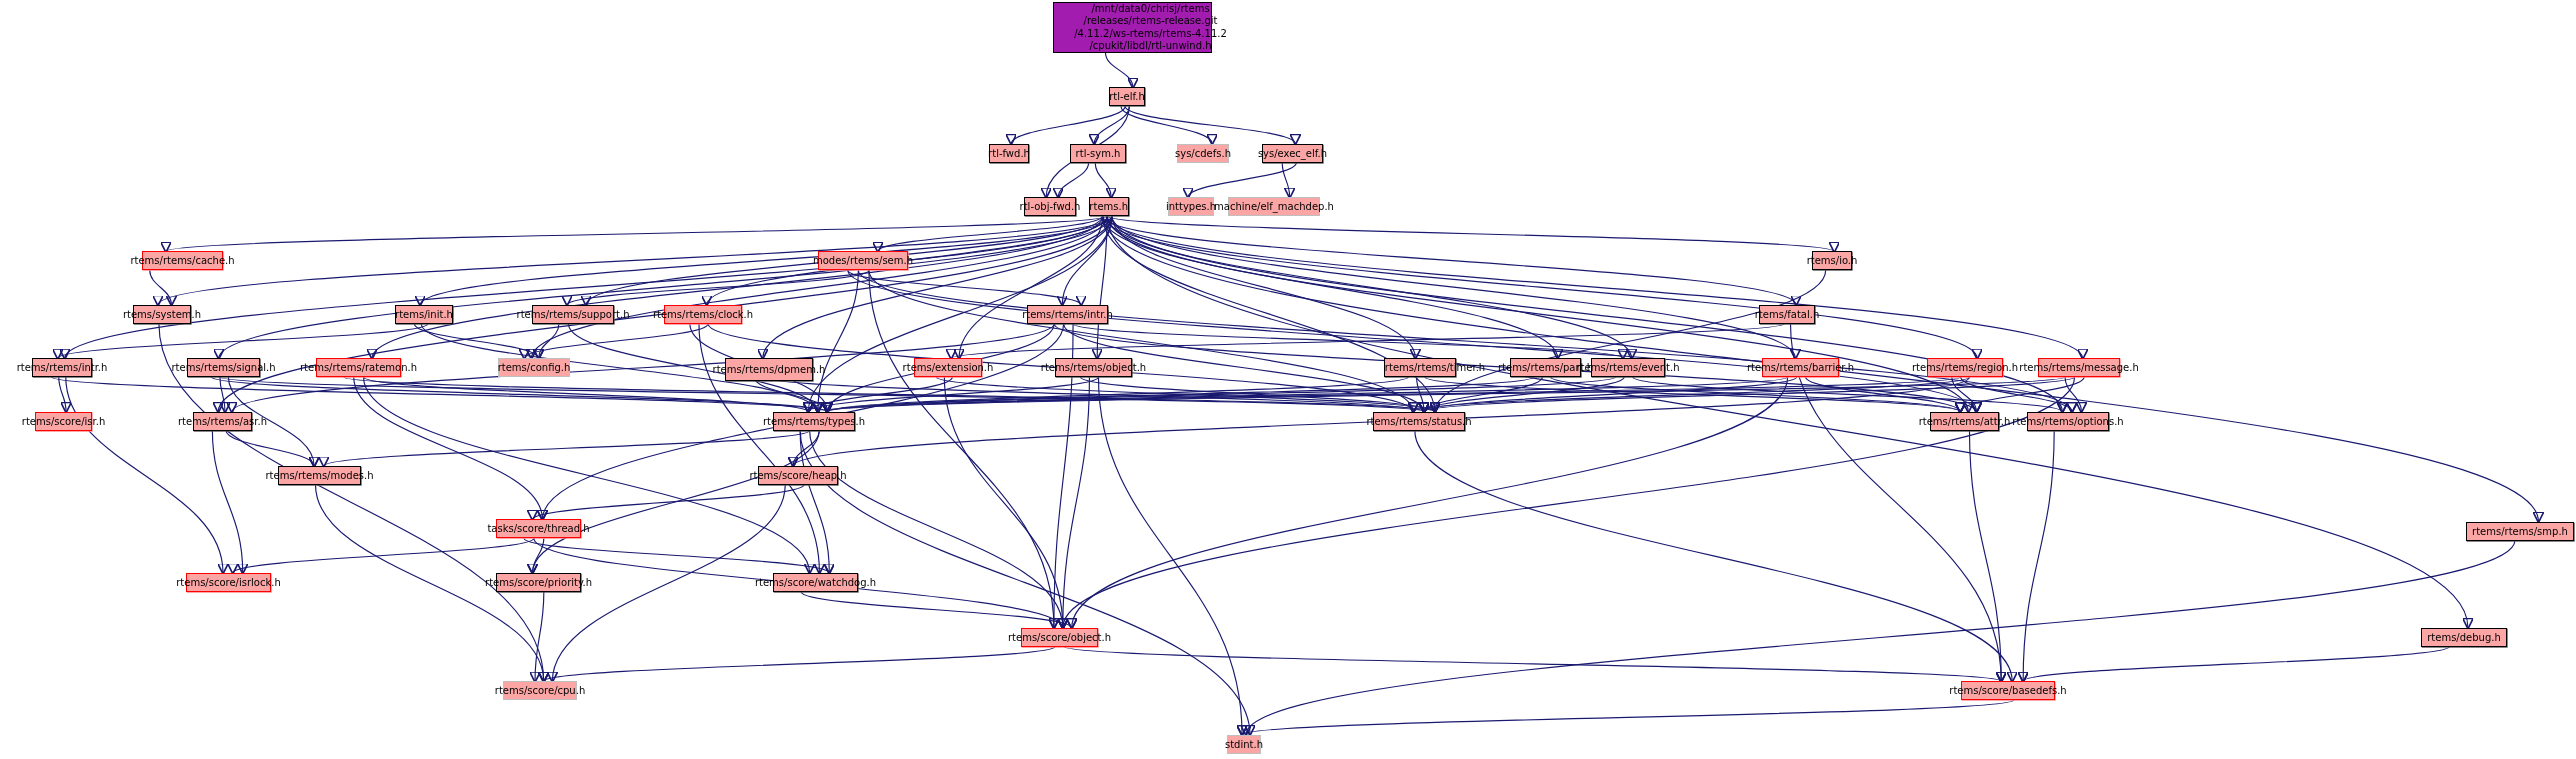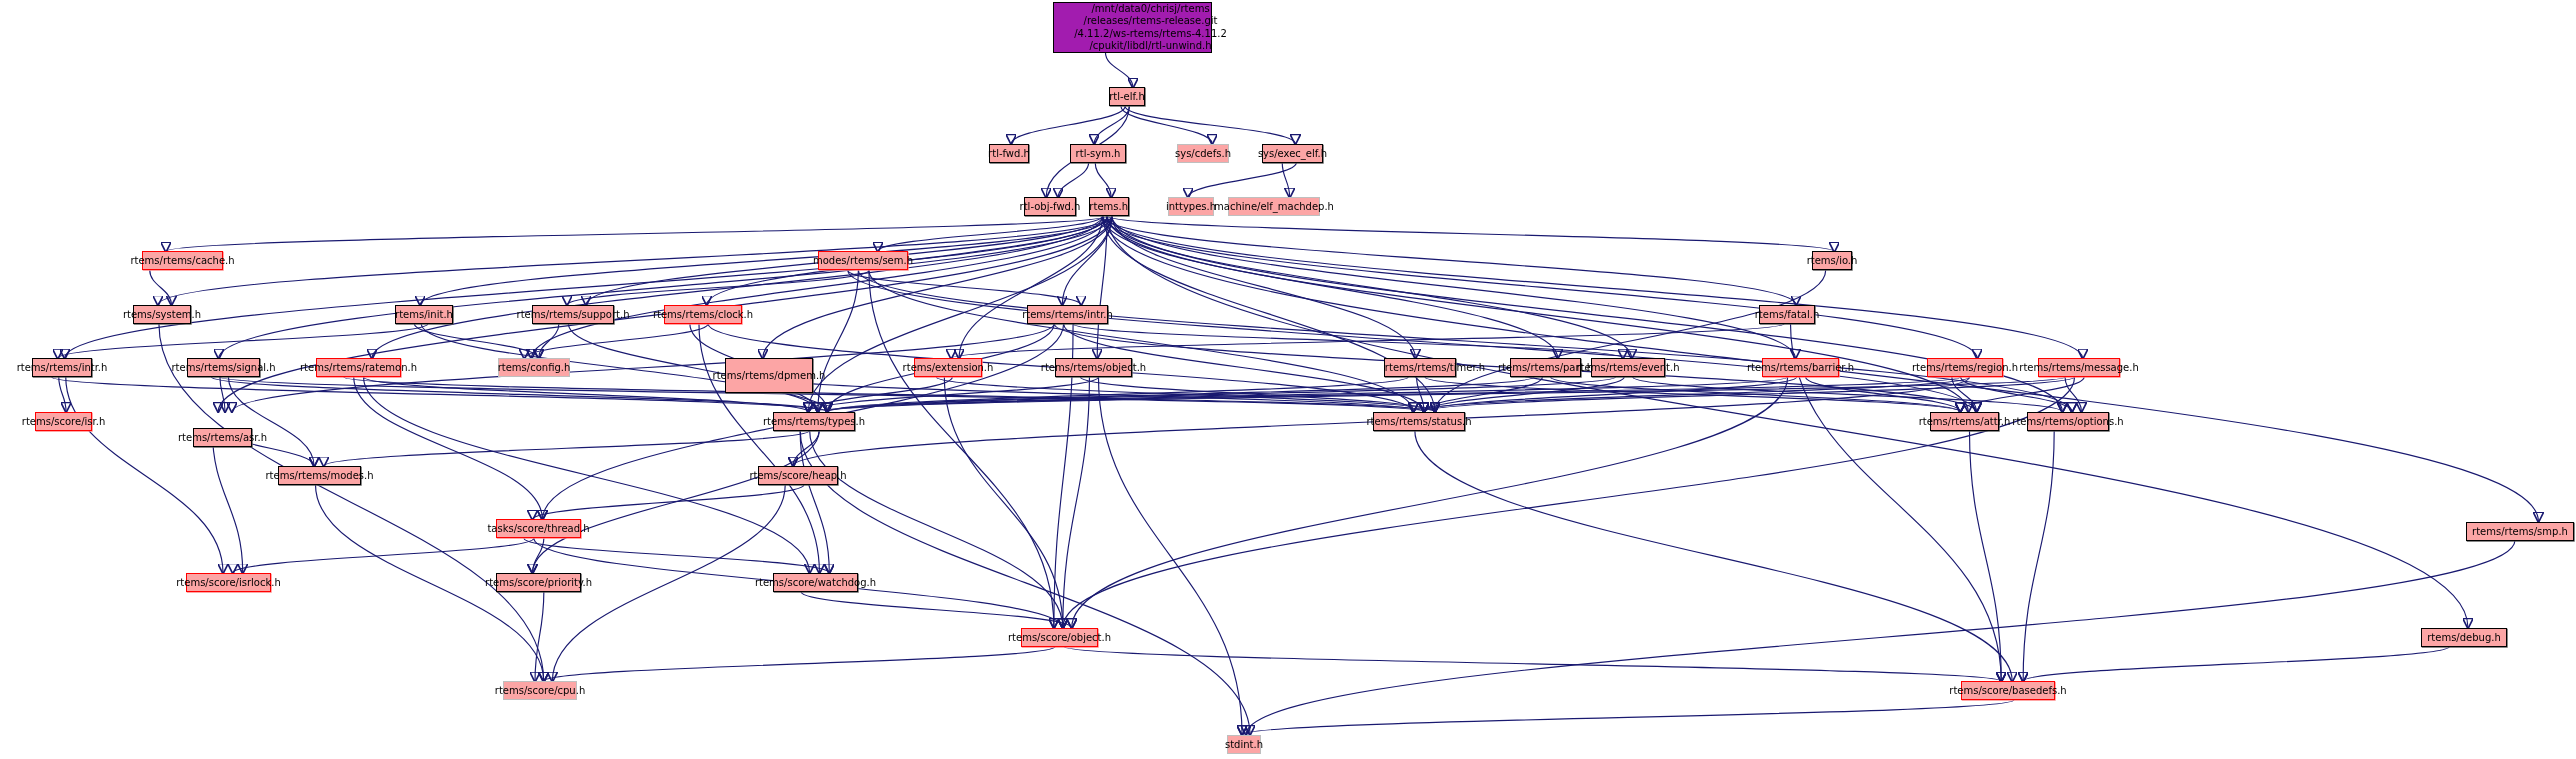--- a/index.html
+++ b/index.html
@@ -222,21 +222,21 @@
       </div>
       <div class="node" id="n-signal" style="left: 187px; top: 358px; width: 73px; height: 19px;">
         <span>rtems/rtems/signal.h</span>
       </div>
       <div class="node red" id="n-ratemon" style="left: 316px; top: 358px; width: 85px; height: 19px;">
         <span>rtems/rtems/ratemon.h</span>
       </div>
       <div class="node grey" id="n-config" style="left: 498px; top: 358px; width: 72px; height: 19px;">
         <span>rtems/config.h</span>
       </div>
-      <div class="node" id="n-dpmem" style="left: 725px; top: 358px; width: 88px; height: 35px;">
+      <div class="node" id="n-dpmem" style="left: 725px; top: 358px; width: 88px; height: 23px;">
         <span>rtems/rtems/dpmem.h</span>
       </div>
       <div class="node red" id="n-extension" style="left: 914px; top: 358px; width: 68px; height: 19px;">
         <span>rtems/extension.h</span>
       </div>
       <div class="node" id="n-object" style="left: 1055px; top: 358px; width: 77px; height: 19px;">
         <span>rtems/rtems/object.h</span>
       </div>
       <div class="node" id="n-timer" style="left: 1384px; top: 358px; width: 72px; height: 19px; padding-left: 30px;">
         <span>rtems/rtems/timer.h</span>
@@ -252,21 +252,21 @@
       </div>
       <div class="node red" id="n-region" style="left: 1927px; top: 358px; width: 76px; height: 19px;">
         <span>rtems/rtems/region.h</span>
       </div>
       <div class="node red" id="n-message" style="left: 2038px; top: 358px; width: 82px; height: 19px;">
         <span>rtems/rtems/message.h</span>
       </div>
       <div class="node red" id="n-isr" style="left: 35px; top: 412px; width: 57px; height: 19px;">
         <span>rtems/score/isr.h</span>
       </div>
-      <div class="node" id="n-asr" style="left: 193px; top: 412px; width: 59px; height: 19px; margin-top: 16px;">
+      <div class="node" id="n-asr" style="left: 193px; top: 412px; width: 59px; height: 19px;">
         <span>rtems/rtems/asr.h</span>
       </div>
       <div class="node" id="n-types" style="left: 773px; top: 412px; width: 82px; height: 19px;">
         <span>rtems/rtems/types.h</span>
       </div>
       <div class="node" id="n-status" style="left: 1373px; top: 412px; width: 92px; height: 19px;">
         <span>rtems/rtems/status.h</span>
       </div>
       <div class="node" id="n-attr" style="left: 1930px; top: 412px; width: 69px; height: 19px;">
         <span>rtems/rtems/attr.h</span>

